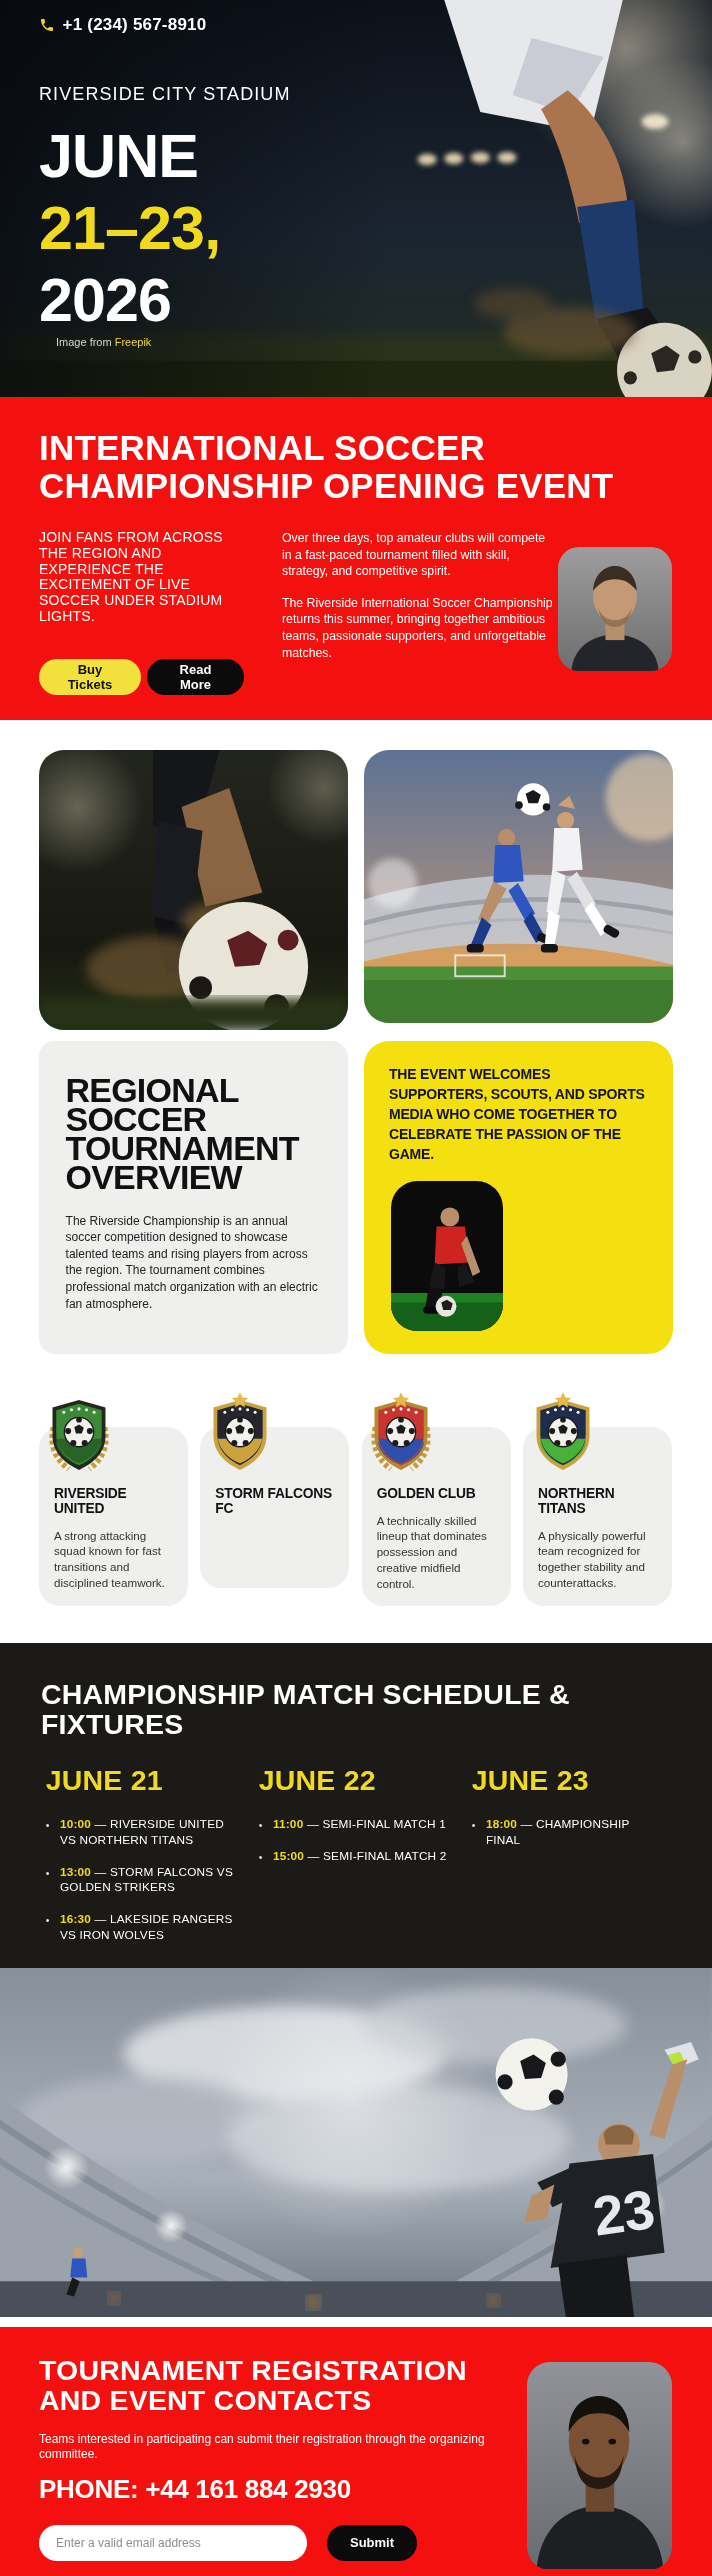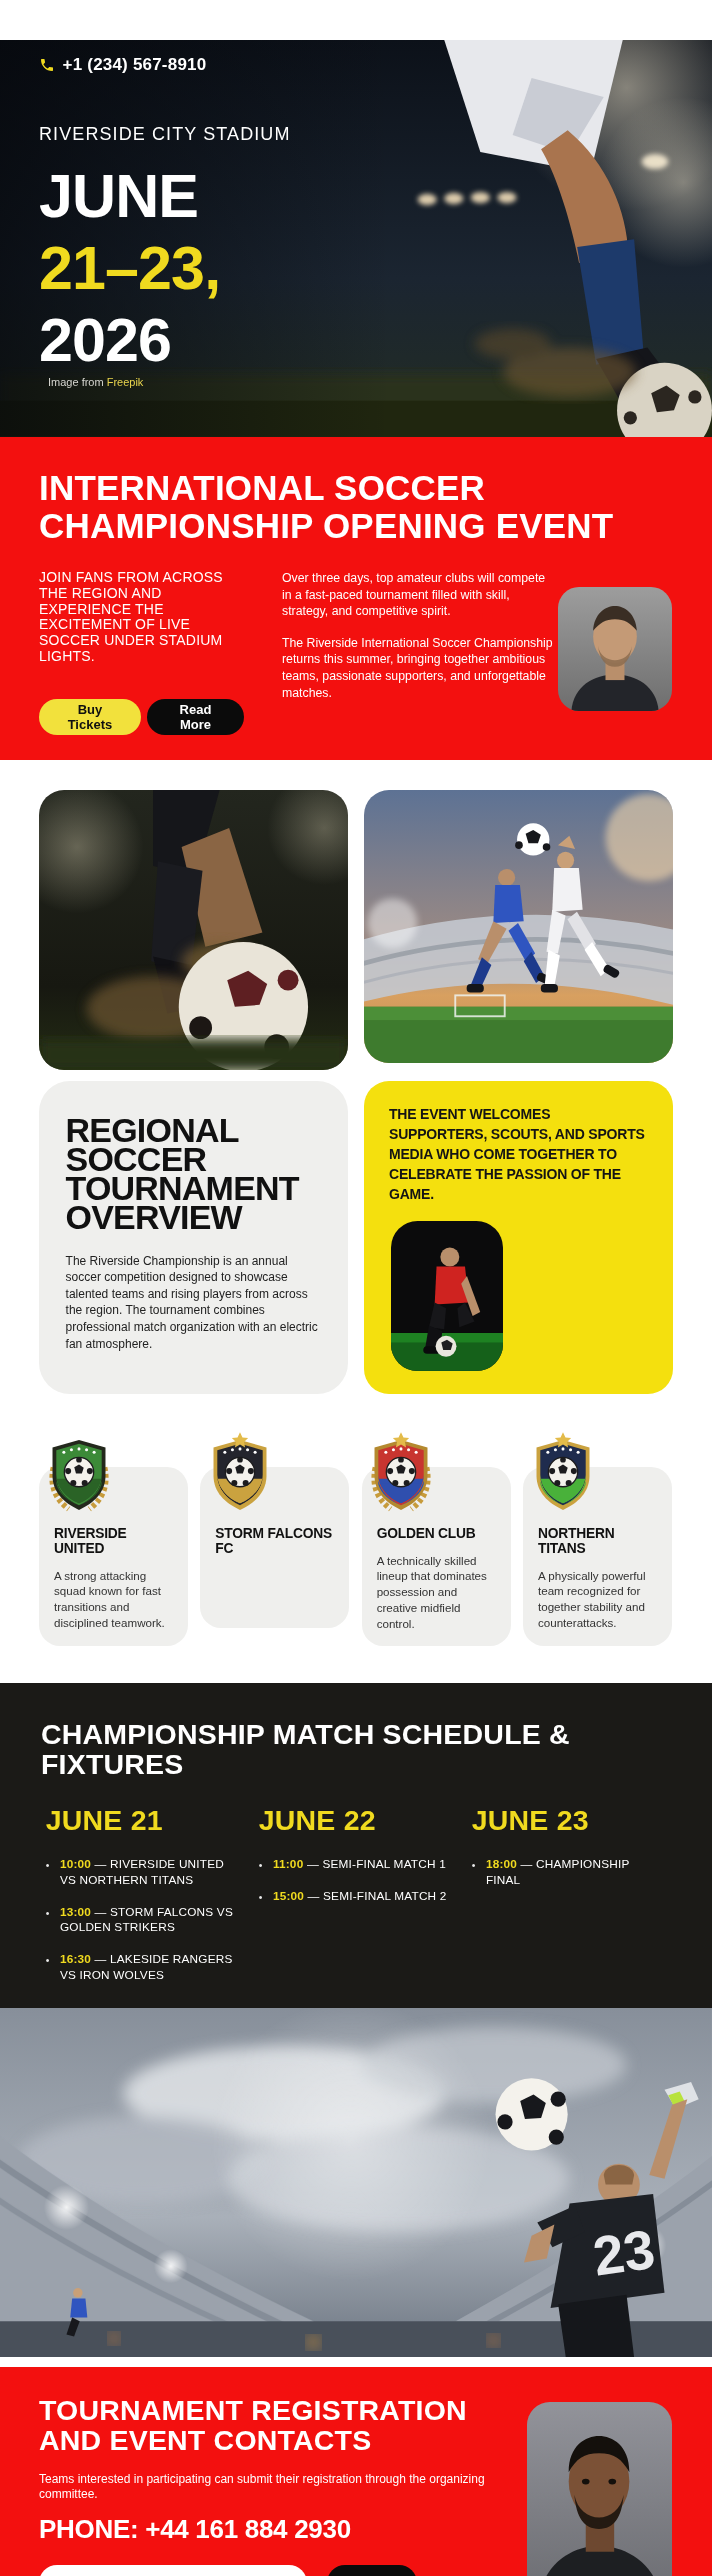--- a/index.html
+++ b/index.html
@@ -1,30 +1,30 @@
 <!DOCTYPE html>
 <html style="--red: #f3100f; --yellow: #f0da1f; --btn-yellow: #f2e13c; --yellow-card: #f4e00e; --dark: #1b1a17; --card: #efefed;font-size:15px"><head>
 <meta charset="utf-8">
 <style>
   * { margin:0; padding:0; box-sizing:border-box; }
   html,body { background:#ffffff; }
   body { width:712px; font-family:"Liberation Sans", sans-serif; margin:0 auto; }
   .page { width:712px; position:relative; overflow:hidden; background:#fff; }
 
   
-  .hero { position:relative; height:397px; background:#10151d; overflow:hidden; color:#fff;margin-top:40px; }
+  .hero { position:relative; height:397px; background:#10151d; overflow:hidden; color:#fff; }
   .hero-art { position:absolute; inset:0; }
   .hero-content { position:relative; z-index:2; padding:15px 40px 0 39px; height:100%; }
   .phone-row { display:flex; align-items:center; gap:7.6px; cursor:pointer; }
   .phone-row svg { width:16px; height:16px; }
   .phone-number { font-size:17px; font-weight:700; letter-spacing:0.2px; }
   .venue { margin-top:49px; font-size:18px; letter-spacing:1.1px; font-weight:400; }
   .date-display { margin-top:15px; font-weight:700; font-size:61px; line-height:72px; letter-spacing:-0.9px; }
   .date-display .yellow { color:var(--yellow); }
-  .credit { position:absolute; left:48px; top:336px; font-size:11px; color:#d6d6d0; }
+  .credit { position:absolute; left:56px; top:336px; font-size:11px; color:#d6d6d0; }
   .credit a { color:#e8d44d; text-decoration:none; cursor:pointer; }
 
   
   .intro { position:relative; height:323px; background:var(--red); color:#fff; padding:32px 40px 0 39px; }
   .intro h2 { font-size:35px; line-height:38px; font-weight:700; letter-spacing:0.2px; max-width:593px; }
   .intro-grid { display:flex; margin-top:25px;justify-content:center; }
   .intro-left { width:205px; flex:none; }
   .intro-sub { font-size:14px; line-height:15.8px; letter-spacing:0.2px; }
   .cta-row { display:flex; gap:6px; margin-top:34px; }
   .btn { border:none; border-radius:18px; height:36px; padding:0 23px; font-family:"Liberation Sans",sans-serif;
@@ -36,21 +36,21 @@
   .intro-avatar { margin-left:auto; width:114px; height:124px; border-radius:21px; overflow:hidden; flex:none; margin-top:17px; }
 
   
   .main-white { padding:30px 40px 37px 39px; background:#fff; }
   .gallery { display:flex; gap:16px; align-items:flex-start; }
   .gallery figure { border-radius:25px; overflow:hidden; flex:none; }
   .g-left { width:309px; height:280px; }
   .g-right { width:309px; height:273px; }
 
   .overview { display:flex; gap:16px; margin-top:11.4px; align-items:stretch; }
-  .ov-card { width:309px; min-height:253px; border-radius:31px; background:var(--card); padding:26.6px; flex:none; }
+  .ov-card { width:309px; min-height:253px; border-radius:16px; background:var(--card); padding:26.6px; flex:none; }
   .ov-card h2 { font-size:34px; line-height:29px; font-weight:700; letter-spacing:-0.8px; color:#111; margin-top:7.6px; }
   .ov-card p { margin-top:21px; font-size:12px; line-height:16.6px; color:#222; }
   .hl-card { width:309px; min-height:245px; border-radius:25px; background:var(--yellow-card); padding:23px 25px; flex:none; }
   .hl-card .hl-text { font-size:14px; line-height:20px; font-weight:700; color:#141414; letter-spacing:-0.2px; }
   .hl-img { width:112px; height:150px; border-radius:26.6px; overflow:hidden; margin:17px 0 0 1.9px; }
 
   
   .teams { display:grid; grid-template-columns:repeat(4,1fr); gap:12.3px; margin-top:55px; }
   .team { position:relative; padding-top:18px; }
   .team-card { background:var(--card); border-radius:21px; min-height:161px; padding:59px 15px 15px 15px; }

